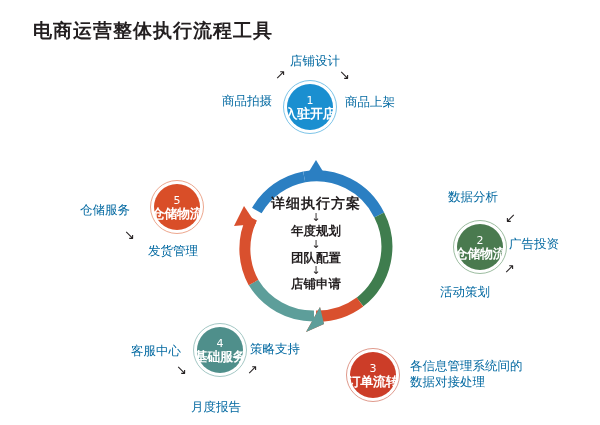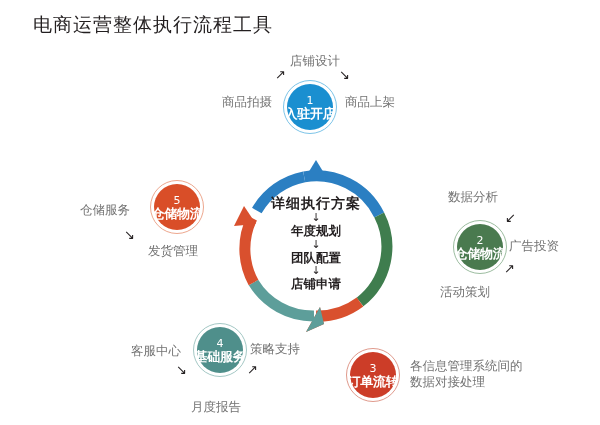--- a/index.html
+++ b/index.html
@@ -17,23 +17,23 @@
   #canvas {
     position: relative;
     width: 600px;
     height: 425px;
   }
 
   
   .title {
     position: absolute;
     left: 33px;
-    top: 12px;
+    top: 18px;
     font-size: 19px;
-    font-weight: normal;
+    font-weight: bold;
     color: #231f20;
     letter-spacing: 1px;
     white-space: nowrap;
     text-align: right;
   }
 
   
   .ring-svg {
     position: absolute;
     left: 228px;
@@ -117,21 +117,21 @@
   .n3::after { border-color: #e09a8c; }
   .n4 { left: 197px; top: 327px; background: #4f8f8b; }
   .n4::after { border-color: #a4c8c5; }
   .n5 { left: 154px; top: 184px; background: #d94e28; }
   .n5::after { border-color: #eda78e; }
 
   
   .lbl {
     position: absolute;
     font-size: 12.5px;
-    color: #737373;
+    color: #0369a1;
     white-space: nowrap;
     line-height: 1.25;
   }
   .lbl.multi { white-space: normal; width: 122px; }
 
   
   .arrow {
     position: absolute;
     font-size: 13px;
     color: #231f20;
@@ -182,31 +182,31 @@
     <div class="center-step">团队配置</div>
     <div class="center-arrow">↓</div>
     <div class="center-step">店铺申请</div>
   </div>
 
   <div class="node n1">
     <span class="node-num">1</span>
     <span class="node-label">入驻开店</span>
   </div>
   <div class="lbl" style="left:290px; top:53px;">店铺设计</div>
-  <div class="lbl" style="left:222px; top:94px;">商品拍摄</div>
+  <div class="lbl" style="left:222px; top:94px;font-family:Liberation Serif, serif;">商品拍摄</div>
   <div class="lbl" style="left:345px; top:94px;">商品上架</div>
   <div class="arrow" style="left:275px; top:68px;">↗</div>
   <div class="arrow" style="left:339px; top:68px;">↘</div>
 
   <div class="node n2">
     <span class="node-num">2</span>
     <span class="node-label">仓储物流</span>
   </div>
   <div class="lbl" style="left:448px; top:189px;">数据分析</div>
-  <div class="lbl" style="left:509px; top:238px;">广告投资</div>
+  <div class="lbl" style="left:509px; top:238px;font-family:Liberation Mono, monospace;">广告投资</div>
   <div class="lbl" style="left:440px; top:284px;">活动策划</div>
   <div class="arrow" style="left:505px; top:211px;">↙</div>
   <div class="arrow" style="left:504px; top:262px;">↗</div>
 
   <div class="node n3">
     <span class="node-num">3</span>
     <span class="node-label">订单流转</span>
   </div>
   <div class="lbl multi" style="left:410px; top:358px;">各信息管理系统间的数据对接处理</div>
 

